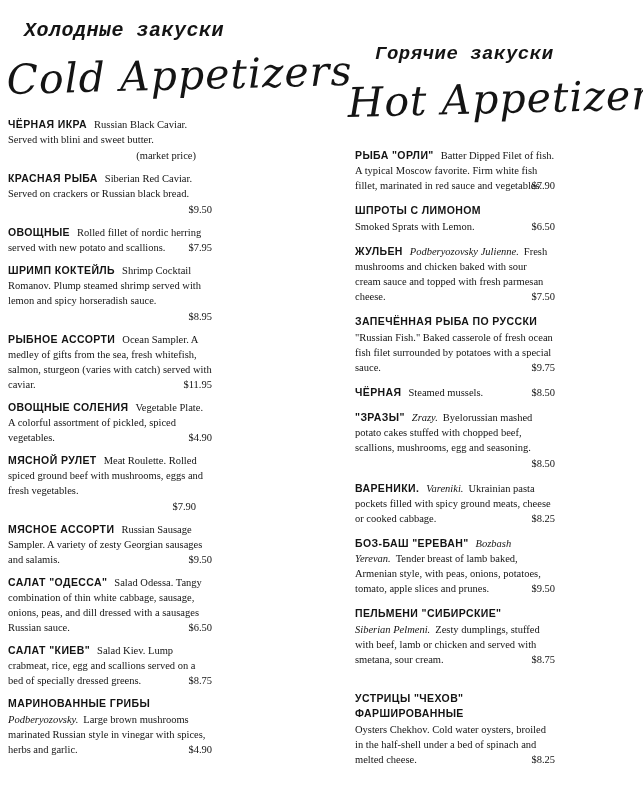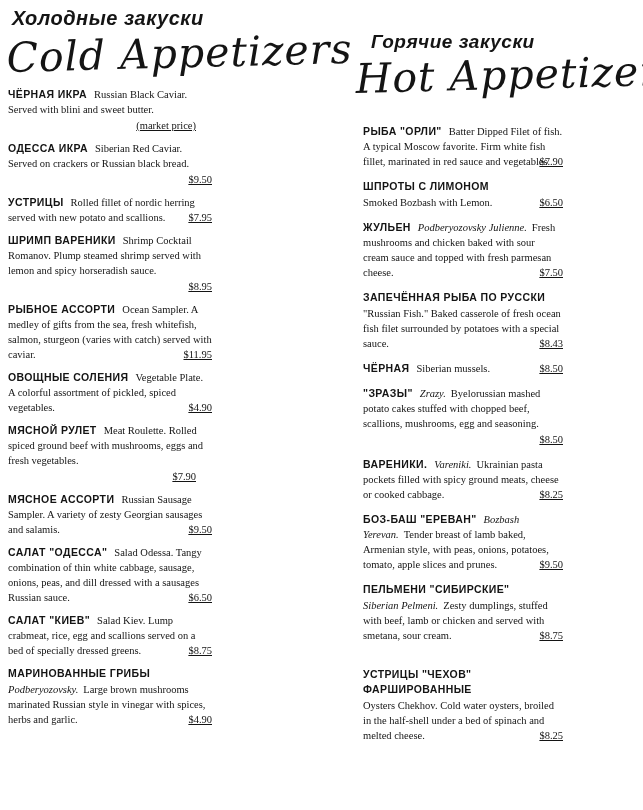--- a/index.html
+++ b/index.html
@@ -4,42 +4,42 @@
 <style>
   html,body{margin:0;padding:0;}
   body{
     width:643px;height:810px;position:relative;overflow:hidden;
     background:#ffffff;color:#141414;
     font-family:"Liberation Serif",serif;
     -webkit-font-smoothing:antialiased;
   }
   .col{position:absolute;top:0;}
   .col-left{left:8px;width:204px;}
-  .col-right{left:363px;width:200px;}
+  .col-right{left:355px;width:200px;}
 
   .hdr-ru{
-    font-family:Liberation Sans, sans-serif;
+    font-family:Liberation Mono, monospace;
     font-weight:700;font-style:italic;
-    font-size:20px;letter-spacing:0.5px;margin:4px;
+    font-size:20px;letter-spacing:0.5px;margin:16px;
     white-space:nowrap;
   }
   .col-left .hdr-ru{padding-top:3px;}
   .col-right .hdr-ru{padding-top:27px;padding-left:4px;font-size:19px;}
 
   .hdr-script{
     font-family:"DejaVu Serif","Liberation Serif",serif;
     font-style:italic;font-weight:400;
     font-size:41px;line-height:1.1;
     letter-spacing:1px;white-space:nowrap;
     transform:rotate(-1.5deg);transform-origin:left top;
     margin:6px 0 0 -2px;
   }
   .col-right .hdr-script{margin-top:4px;margin-left:-8px;}
 
-  .items{margin-top:6px;}
+  .items{margin-top:14px;}
   .col-right .items{margin-top:22px;}
 
   .item{margin-bottom:8px;}
   .col-right .item{margin-bottom:10px;}
   .item.mt-lg{margin-top:24px;}
 
   .body{
     margin:0;font-size:10.5px;line-height:15px;
     text-align:left;
   }
@@ -48,51 +48,50 @@
     font-weight:700;font-size:10.5px;letter-spacing:0.4px;
     margin-right:7px;
   }
   .name.nb{display:block;margin-right:0;margin-bottom:1px;}
   .lead{font-style:italic;margin-right:5px;}
   .lead:empty{display:none;}
 
   .price{
     font-size:10.5px;line-height:15px;text-align:right;
     font-family:"Liberation Serif",serif;
-    text-decoration:underline;
   }
   .price.inline{margin-top:-15px;}
   .price.ownfull{margin-top:1px;}
   .price.own{margin-top:1px;padding-right:16px;}
 </style>
 </head>
 <body>
 
 <div class="col col-left">
   <h2 class="hdr-ru">Холодные закуски</h2>
   <div class="hdr-script">Cold Appetizers</div>
   <div class="items">
 
     <div class="item">
       <p class="body"><span class="name">ЧЁРНАЯ ИКРА</span><span class="desc">Russian Black Caviar. Served with blini and sweet butter.</span></p>
       <div class="price own">(market price)</div>
     </div>
 
     <div class="item">
-      <p class="body"><span class="name">ОДЕССА ИКРА</span><span class="desc">Siberian Red Caviar. Served on crackers or Russian black bread.</span></p>
+      <p class="body"><span class="name">КРАСНАЯ РЫБА</span><span class="desc">Siberian Red Caviar. Served on crackers or Russian black bread.</span></p>
       <div class="price ownfull">$9.50</div>
     </div>
 
     <div class="item">
-      <p class="body"><span class="name">УСТРИЦЫ</span><span class="desc">Rolled fillet of nordic herring served with new potato and scallions.</span></p>
+      <p class="body"><span class="name">ОВОЩНЫЕ</span><span class="desc">Rolled fillet of nordic herring served with new potato and scallions.</span></p>
       <div class="price inline">$7.95</div>
     </div>
 
     <div class="item">
-      <p class="body"><span class="name">ШРИМП ВАРЕНИКИ</span><span class="desc">Shrimp Cocktail Romanov. Plump steamed shrimp served with lemon and spicy horseradish sauce.</span></p>
+      <p class="body"><span class="name">ШРИМП КОКТЕЙЛЬ</span><span class="desc">Shrimp Cocktail Romanov. Plump steamed shrimp served with lemon and spicy horseradish sauce.</span></p>
       <div class="price ownfull">$8.95</div>
     </div>
 
     <div class="item">
       <p class="body"><span class="name">РЫБНОЕ АССОРТИ</span><span class="desc">Ocean Sampler. A medley of gifts from the sea, fresh whitefish, salmon, sturgeon (varies with catch) served with caviar.</span></p>
       <div class="price inline">$11.95</div>
     </div>
 
     <div class="item">
       <p class="body"><span class="name">ОВОЩНЫЕ СОЛЕНИЯ</span><span class="desc">Vegetable Plate. A colorful assortment of pickled, spiced vegetables.</span></p>
@@ -134,36 +133,36 @@
   <h2 class="hdr-ru">Горячие закуски</h2>
   <div class="hdr-script">Hot Appetizers</div>
   <div class="items">
 
     <div class="item">
       <p class="body"><span class="name">РЫБА "ОРЛИ"</span><span class="desc">Batter Dipped Filet of fish. A typical Moscow favorite. Firm white fish fillet, marinated in red sauce and vegetables.</span></p>
       <div class="price inline">$7.90</div>
     </div>
 
     <div class="item">
-      <p class="body"><span class="name nb">ШПРОТЫ С ЛИМОНОМ</span><span class="desc">Smoked Bozbash with Lemon.</span></p>
+      <p class="body"><span class="name nb">ШПРОТЫ С ЛИМОНОМ</span><span class="desc">Smoked Sprats with Lemon.</span></p>
       <div class="price inline">$6.50</div>
     </div>
 
     <div class="item">
       <p class="body"><span class="name">ЖУЛЬЕН</span><span class="lead">Podberyozovsky Julienne.</span><span class="desc">Fresh mushrooms and chicken baked with sour cream sauce and topped with fresh parmesan cheese.</span></p>
       <div class="price inline">$7.50</div>
     </div>
 
     <div class="item">
       <p class="body"><span class="name nb">ЗАПЕЧЁННАЯ РЫБА ПО РУССКИ</span><span class="desc">"Russian Fish." Baked casserole of fresh ocean fish filet surrounded by potatoes with a special sauce.</span></p>
-      <div class="price inline">$8.43</div>
+      <div class="price inline">$9.75</div>
     </div>
 
     <div class="item">
-      <p class="body"><span class="name">ЧЁРНАЯ</span><span class="desc">Siberian mussels.</span></p>
+      <p class="body"><span class="name">ЧЁРНАЯ</span><span class="desc">Steamed mussels.</span></p>
       <div class="price inline">$8.50</div>
     </div>
 
     <div class="item">
       <p class="body"><span class="name">"ЗРАЗЫ"</span><span class="lead">Zrazy.</span><span class="desc">Byelorussian mashed potato cakes stuffed with chopped beef, scallions, mushrooms, egg and seasoning.</span></p>
       <div class="price ownfull">$8.50</div>
     </div>
 
     <div class="item">
       <p class="body"><span class="name">ВАРЕНИКИ.</span><span class="lead">Vareniki.</span><span class="desc">Ukrainian pasta pockets filled with spicy ground meats, cheese or cooked cabbage.</span></p>

